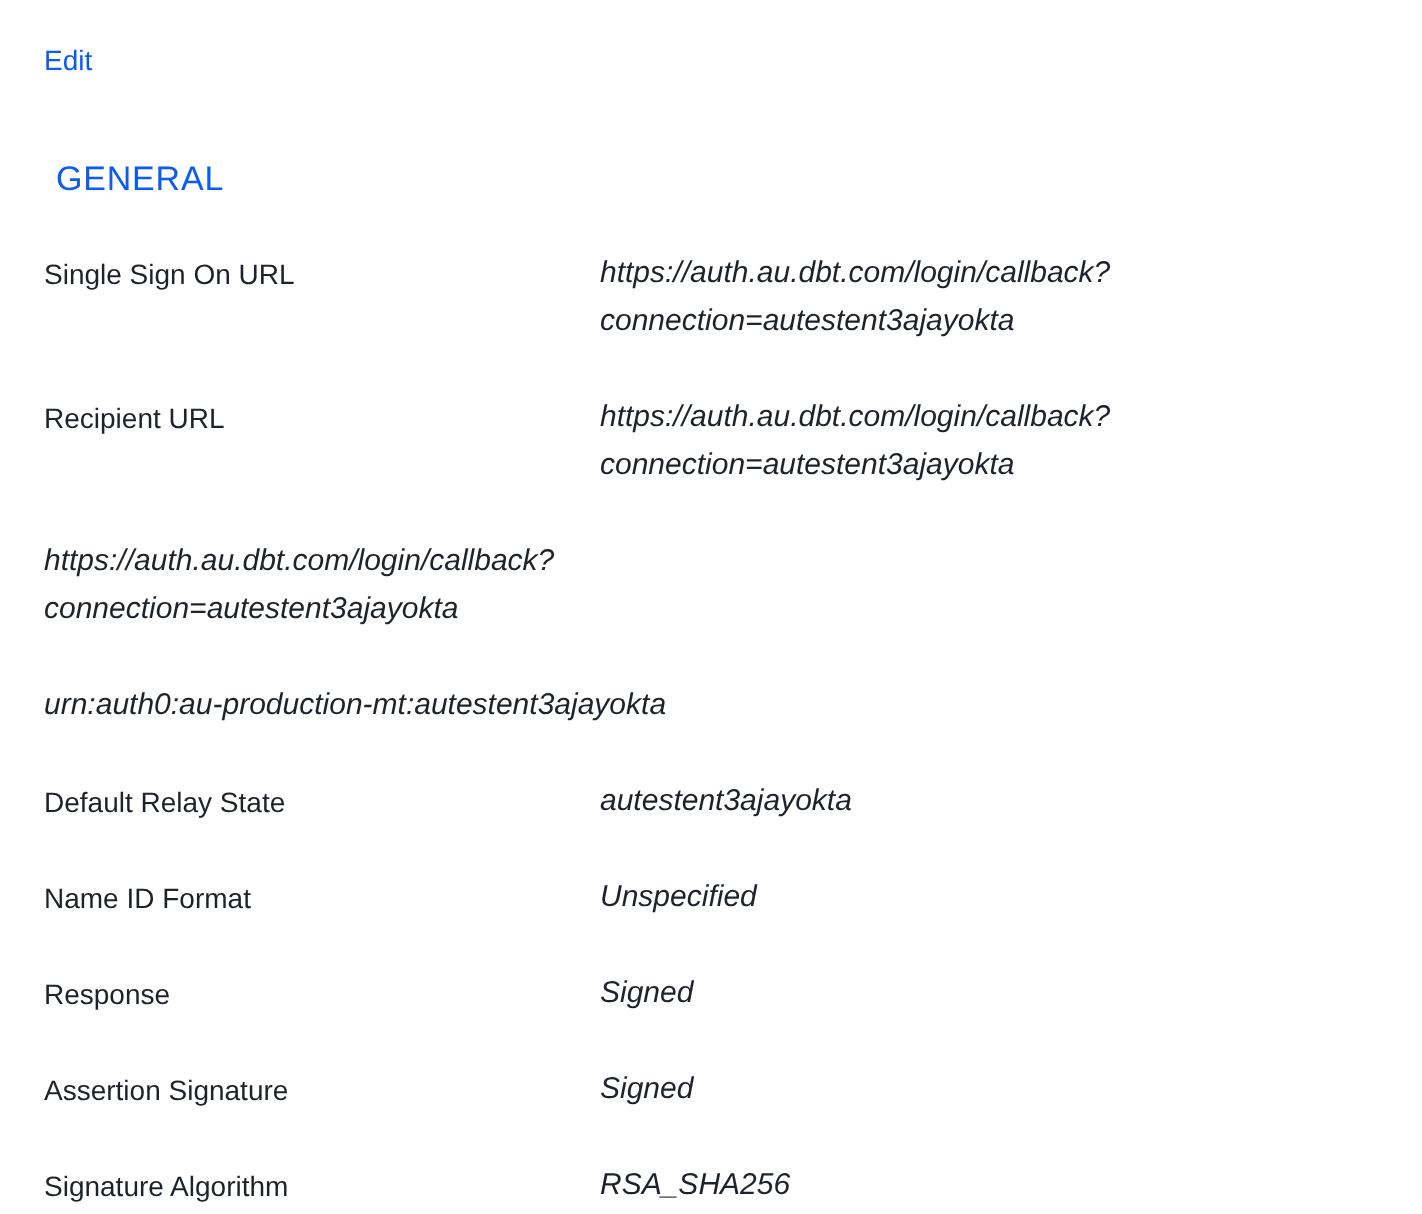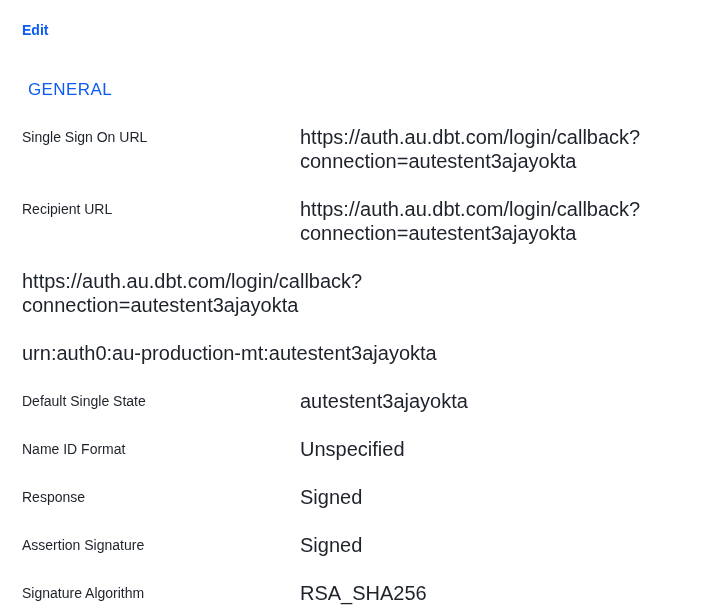--- a/index.html
+++ b/index.html
@@ -35,21 +35,21 @@
     margin: 0;
     font-size: 17px;
     line-height: 22px;
     font-weight: 700;
     letter-spacing: -0.1px;
     color: var(--heading);
   }
   .edit-link {
     font-size: 14px;
     line-height: 18px;
-    font-weight: 700;
+    font-weight: 400;
     color: var(--accent);
     text-decoration: none;
     cursor: pointer;
   }
   .section-label {
     margin: 43px 0 0 28px;
     font-size: 17px;
     line-height: 16px;
     font-weight: 400;
     letter-spacing: 0.4px;
@@ -67,25 +67,26 @@
   }
   .row .label {
     flex: none;
     width: 278px;
     font-size: 14px;
     line-height: 24px;
     color: var(--text);
   }
   .row .value {
     flex: 1;
-    font-size: 20px;
+    font-size: 15px;
     line-height: 24px;
     color: var(--text);
     white-space: pre-line;
     word-break: break-word;
+    font-style: italic;
   }
 </style>
 </head>
 <body>
 
 <div class="page">
   <div class="header">
     <a class="edit-link">Edit</a>
   </div>
 
@@ -107,21 +108,21 @@
   <div class="row">
     <div class="value">https://auth.au.dbt.com/login/callback?
 connection=autestent3ajayokta</div>
   </div>
 
   <div class="row">
     <div class="value">urn:auth0:au-production-mt:autestent3ajayokta</div>
   </div>
 
   <div class="row">
-    <div class="label">Default Single State</div>
+    <div class="label">Default Relay State</div>
     <div class="value">autestent3ajayokta</div>
   </div>
 
   <div class="row">
     <div class="label">Name ID Format</div>
     <div class="value">Unspecified</div>
   </div>
 
   <div class="row">
     <div class="label">Response</div>

